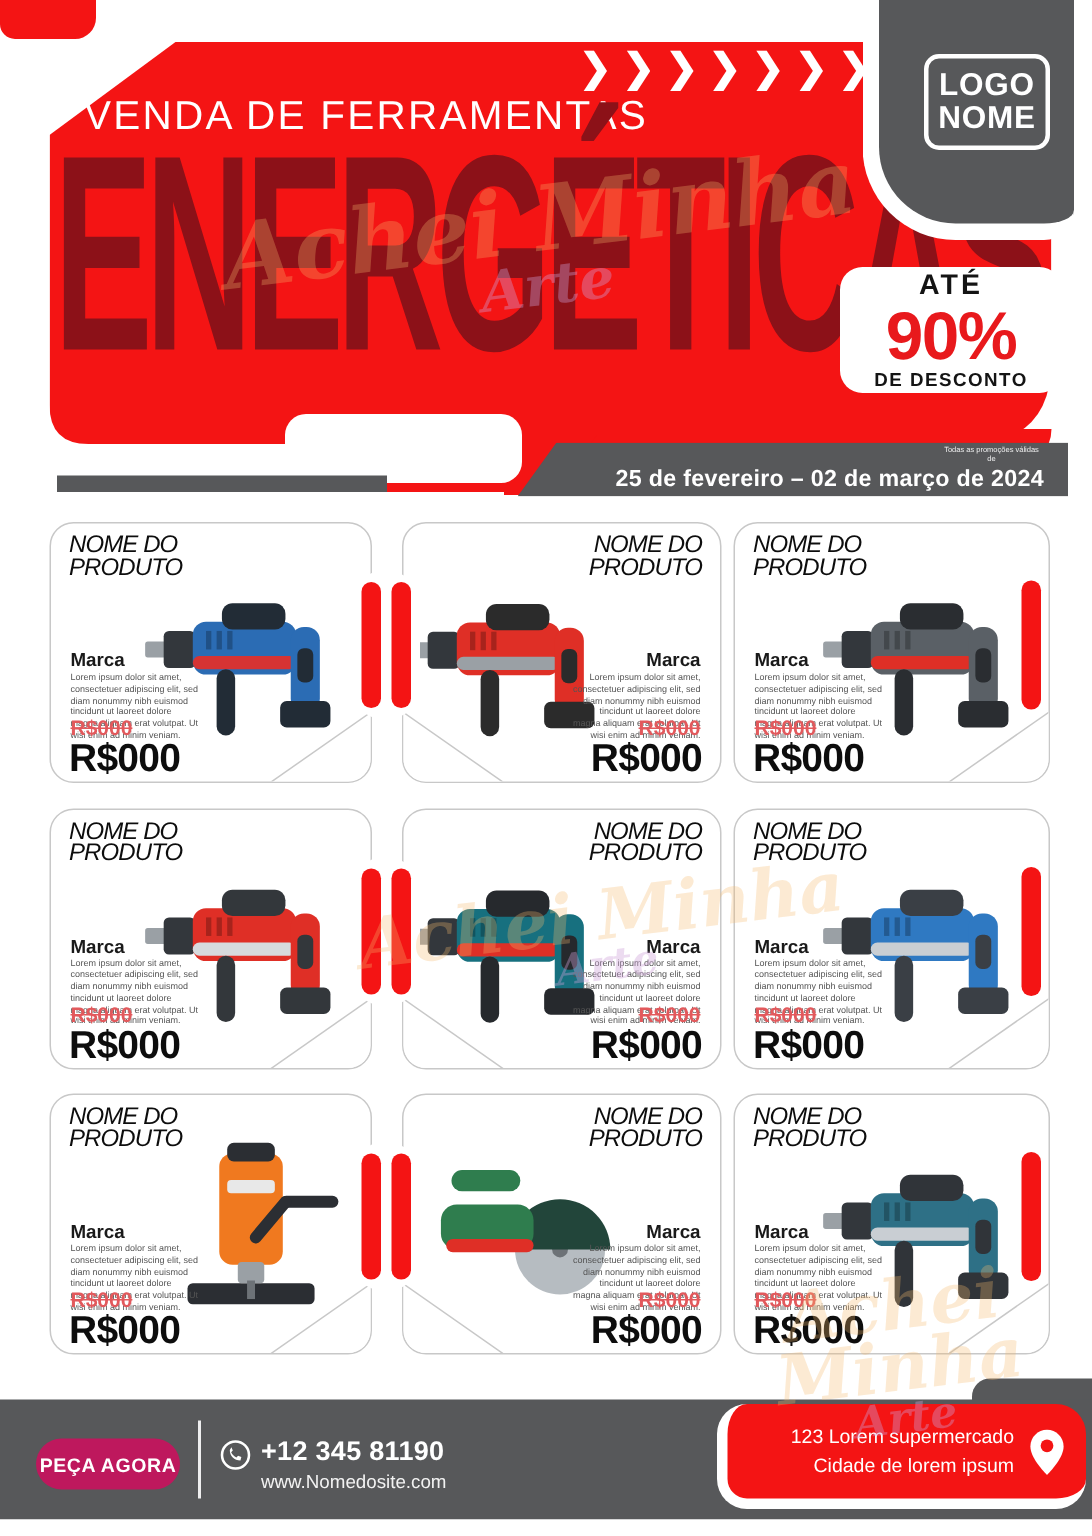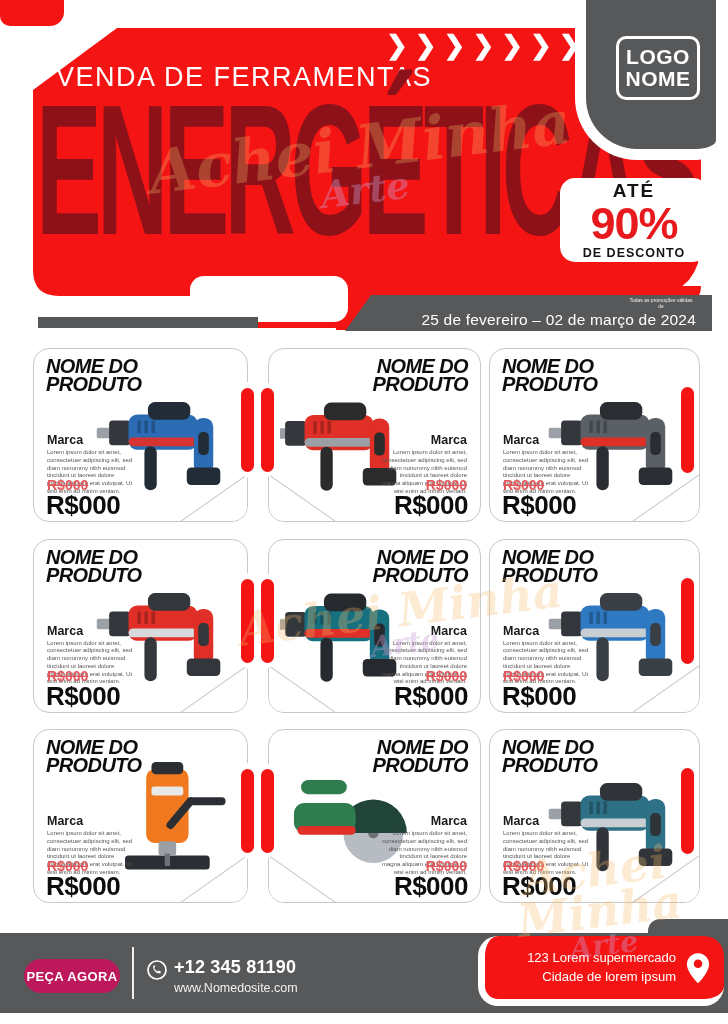--- a/index.html
+++ b/index.html
@@ -48,32 +48,32 @@
          border-radius:15px;z-index:6;display:flex;flex-direction:column;align-items:center;
          justify-content:center;line-height:1;}
   .badge .b-top{font-weight:bold;font-size:19px;letter-spacing:2px;color:#141414;}
   .badge .b-pct{font-weight:bold;font-size:45px;color:#e8191c;letter-spacing:-1px;margin:1px 0;}
   .badge .b-bot{font-weight:bold;font-size:12.5px;letter-spacing:1px;color:#141414;}
 
   .date-bar{position:absolute;left:345px;top:295px;width:367px;height:36px;background:#57585a;z-index:6;
             clip-path:polygon(26px 0,100% 0,100% 100%,0 100%);color:#fff;box-sizing:border-box;
             display:flex;flex-direction:column;align-items:flex-end;justify-content:center;padding-right:16px;}
   .date-note{font-size:5px;line-height:1.2;width:70px;text-align:center;margin-bottom:2px;opacity:.9;}
-  .date-range{font-size:15.5px;font-weight:normal;letter-spacing:.2px;}
+  .date-range{font-size:15.5px;font-weight:bold;letter-spacing:.2px;}
 
   
   .grid-wrap{position:absolute;left:33px;top:348px;width:667px;height:567px;}
   .grid{display:flex;flex-wrap:wrap;width:667px;}
   .card{position:relative;background:#fff;border:1.5px solid #c8c8c8;border-radius:16px;
         height:174px;box-sizing:border-box;margin-bottom:16.5px;overflow:hidden;}
   .card:nth-child(3n+1){width:215px;margin-right:20px;}
   .card:nth-child(3n+2){width:213px;margin-right:8px;}
   .card:nth-child(3n){width:211px;margin-right:0;}
 
-  .p-name{position:absolute;top:8px;left:12px;font-weight:bold;font-style:italic;font-size:20px;
+  .p-name{position:absolute;top:8px;left:12px;font-weight:normal;font-style:italic;font-size:16px;
           line-height:.92;letter-spacing:-.6px;color:#0d0d0d;}
   .p-brand{position:absolute;top:84px;left:13px;font-weight:bold;font-size:12.5px;color:#1a1a1a;}
   .p-desc{position:absolute;top:100px;left:13px;width:86px;font-size:6px;line-height:1.3;color:#555;}
   .p-old{position:absolute;top:128px;left:13px;font-weight:bold;font-size:14px;color:#e2595c;
          text-decoration:line-through;}
   .p-price{position:absolute;top:141px;left:12px;font-weight:bold;font-size:26px;letter-spacing:-.5px;color:#0d0d0d;}
   .card.align-right .p-name{left:auto;right:12px;text-align:right;}
   .card.align-right .p-brand{left:auto;right:13px;text-align:right;}
   .card.align-right .p-desc{left:auto;right:13px;text-align:right;}
   .card.align-right .p-old{left:auto;right:13px;}

